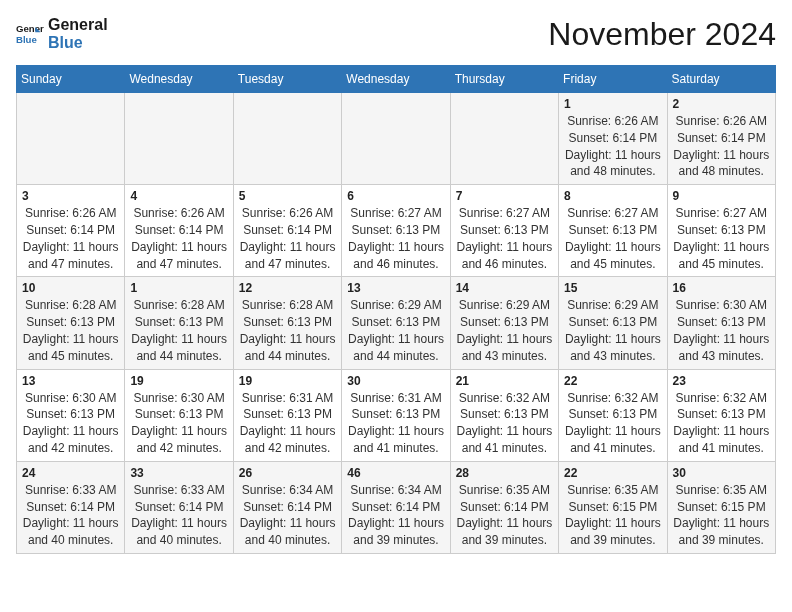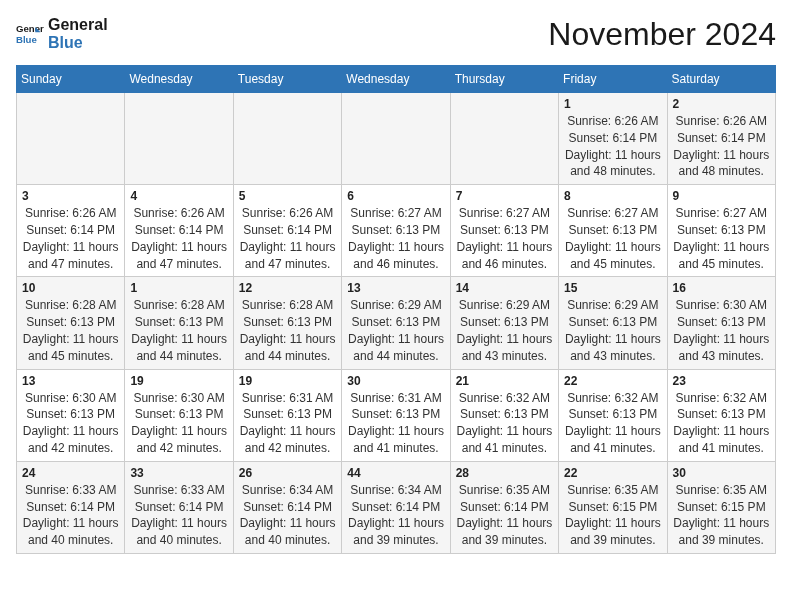--- a/index.html
+++ b/index.html
@@ -298,21 +298,21 @@
 and 40 minutes.</div>
         </td>
         <td>
           <span class="day-num">26</span>
           <div class="day-info" style="white-space: pre-line;">Sunrise: 6:34 AM
 Sunset: 6:14 PM
 Daylight: 11 hours
 and 40 minutes.</div>
         </td>
         <td>
-          <span class="day-num">44</span>
+          <span class="day-num">46</span>
           <div class="day-info" style="white-space: pre-line;">Sunrise: 6:34 AM
 Sunset: 6:14 PM
 Daylight: 11 hours
 and 39 minutes.</div>
         </td>
         <td>
           <span class="day-num">28</span>
           <div class="day-info" style="white-space: pre-line;">Sunrise: 6:35 AM
 Sunset: 6:14 PM
 Daylight: 11 hours

